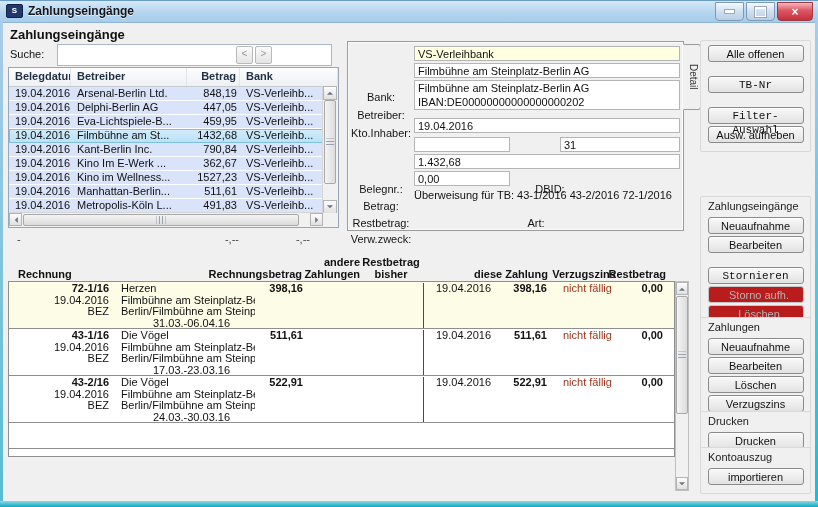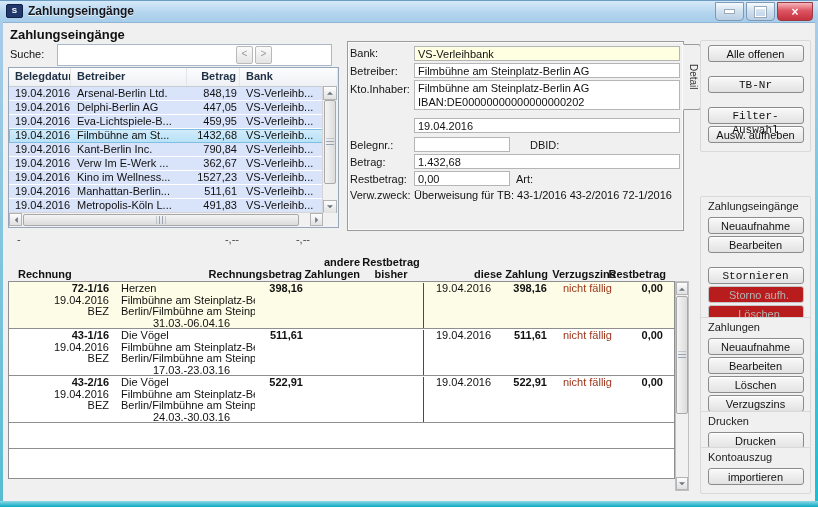--- a/index.html
+++ b/index.html
@@ -65,34 +65,34 @@
   
   .sum-dash{position:absolute;left:17px;top:233px;color:#444;}
   .sum-a{position:absolute;left:205px;top:233px;width:34px;text-align:right;color:#444;}
   .sum-b{position:absolute;left:276px;top:233px;width:34px;text-align:right;color:#444;}
   
   .detail-panel{position:absolute;left:347px;top:41px;width:337px;height:190px;background:#f0f0f0;
     border:1px solid #9b9b9b;box-shadow:inset 0 0 0 1px #fbfbfb;box-sizing:border-box;}
   .detail-tab{position:absolute;left:683px;top:44px;width:16px;height:64px;background:#f0f0f0;
     border:1px solid #9b9b9b;border-left:1px solid #f0f0f0;border-radius:0 3px 3px 0;
     writing-mode:vertical-rl;text-align:center;font-size:10px;color:#333;line-height:14px;}
-  .fld-label{position:absolute;width:62px;text-align:left;color:#151515;}
+  .fld-label{position:absolute;width:62px;text-align:center;color:#151515;margin-top:44px;}
   .fld{position:absolute;background:#fff;border:1px solid #b5b5b5;height:15px;line-height:14px;padding:0 3px;
     white-space:nowrap;overflow:hidden;box-sizing:border-box;}
   .fld.yellow{background:#ffffe1;}
   .fld.tall{height:30px;line-height:14px;}
   .plain-val{position:absolute;white-space:nowrap;}
   
   .inv-head{position:absolute;left:8px;top:257px;width:658px;display:grid;align-items:end;
     grid-template-columns:246px 48px 58px 62px 126px 72px 46px;font-weight:bold;}
   .inv-head .hl{padding-left:10px;}
   .inv-head .hr{display:flex;justify-content:flex-end;white-space:nowrap;}
   .inv-head .hc{text-align:right;white-space:nowrap;line-height:11.5px;}
   .inv-head .hcc{text-align:center;white-space:nowrap;line-height:11.5px;}
-  .inv-box{position:absolute;left:8px;top:281px;width:667px;height:198px;border:1px solid #8f8f8f;background:#fff;box-sizing:border-box;overflow:hidden;}
+  .inv-box{position:absolute;left:8px;top:281px;width:667px;height:176px;border:1px solid #8f8f8f;background:#fff;box-sizing:border-box;overflow:hidden;}
   .inv-row{display:grid;grid-template-columns:100px 6px 140px 48px 58px 62px 74px 52px 72px 46px;
     height:45px;border-bottom:1px solid #8f8f8f;padding-top:1px;box-sizing:content-box;line-height:11.5px;}
   .inv-row.hl-yellow{background:#fdfde7;}
   .ic1{text-align:right;}
   .ic1 .nr{font-weight:bold;}
   .ic3{padding-left:6px;white-space:nowrap;overflow:hidden;}
   .ic3 .period{padding-left:32px;}
   .ic4{display:flex;justify-content:flex-end;align-items:flex-start;font-weight:bold;white-space:nowrap;}
   .ic7{border-left:1px solid #4a4a4a;padding-left:12px;box-sizing:border-box;}
   .ic8{text-align:right;font-weight:bold;padding-right:2px;}
@@ -172,21 +172,21 @@
           <span>VS-Verleihb...</span>
       </div>
       <div class="t-row">
         <span>19.04.2016</span>
           <span>Kant-Berlin Inc.</span>
           <span class="amt">790,84</span>
           <span>VS-Verleihb...</span>
       </div>
       <div class="t-row">
         <span>19.04.2016</span>
-          <span>Verw Im E-Werk ...</span>
+          <span>Kino Im E-Werk ...</span>
           <span class="amt">362,67</span>
           <span>VS-Verleihb...</span>
       </div>
       <div class="t-row">
         <span>19.04.2016</span>
           <span>Kino im Wellness...</span>
           <span class="amt">1527,23</span>
           <span>VS-Verleihb...</span>
       </div>
       <div class="t-row">
@@ -248,20 +248,21 @@
     <div class="fld tall" style="left:66px;top:38px;width:266px;">
       <div>Filmbühne am Steinplatz-Berlin AG</div>
       <div>IBAN:DE00000000000000000202</div>
     </div>
 
     <div class="fld" style="left:66px;top:76px;width:266px;">19.04.2016</div>
 
     <div class="fld-label" style="left:2px;top:97px;">Belegnr.:</div>
     <div class="fld" style="left:66px;top:95px;width:96px;"></div>
     <div class="fld-label" style="left:182px;top:97px;width:40px;">DBID:</div>
+    <div class="fld" style="left:212px;top:95px;width:120px;">31</div>
 
     <div class="fld-label" style="left:2px;top:114px;">Betrag:</div>
     <div class="fld" style="left:66px;top:112px;width:266px;">1.432,68</div>
 
     <div class="fld-label" style="left:2px;top:131px;">Restbetrag:</div>
     <div class="fld" style="left:66px;top:129px;width:96px;">0,00</div>
     <div class="fld-label" style="left:168px;top:131px;width:40px;">Art:</div>
 
     <div class="fld-label" style="left:2px;top:147px;">Verw.zweck:</div>
     <div class="plain-val" style="left:66px;top:147px;">Überweisung für TB:  43-1/2016 43-2/2016 72-1/2016</div>

